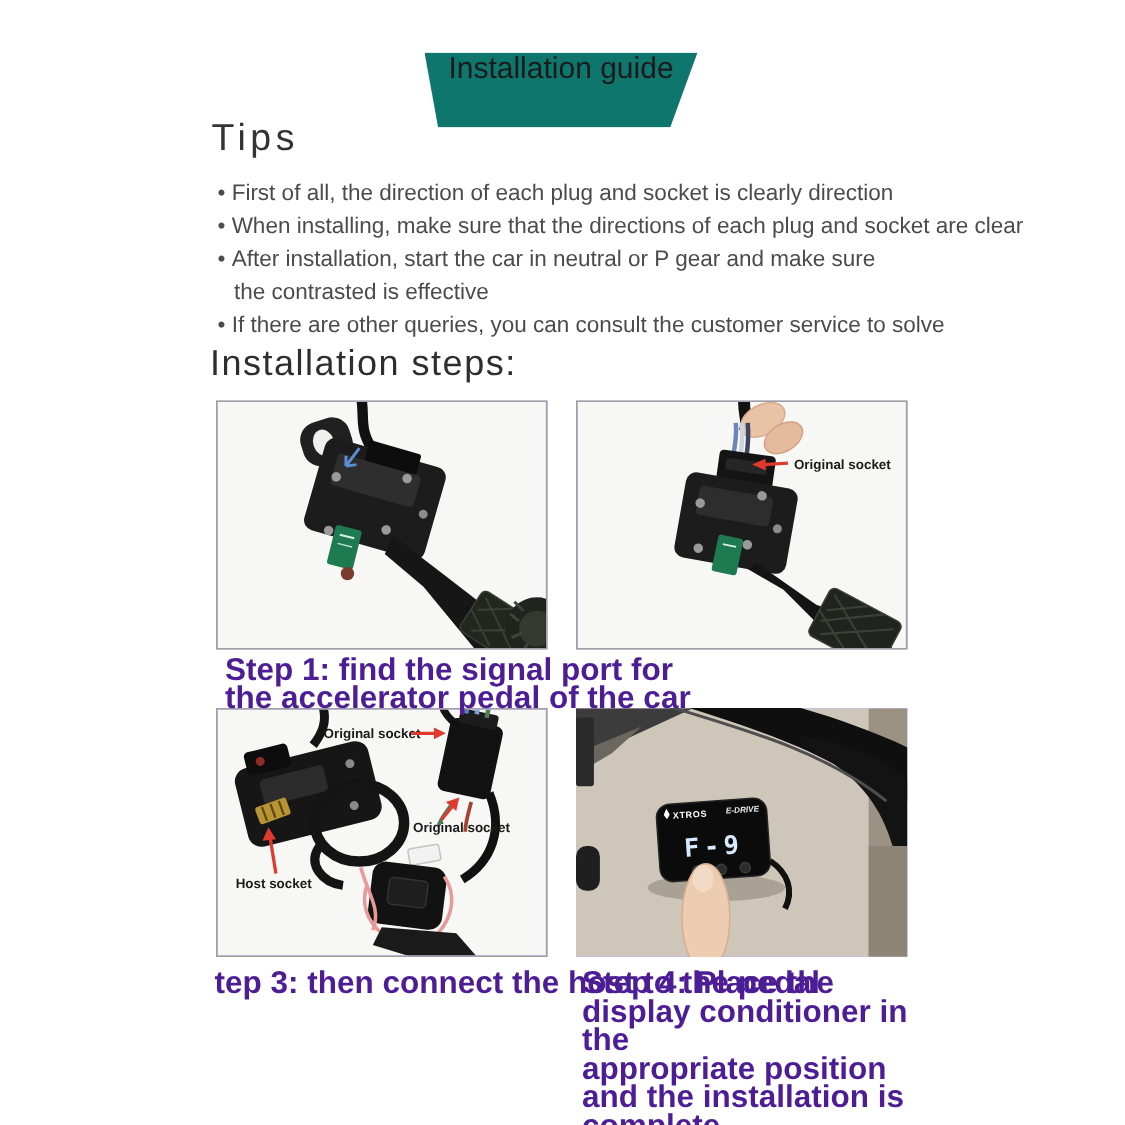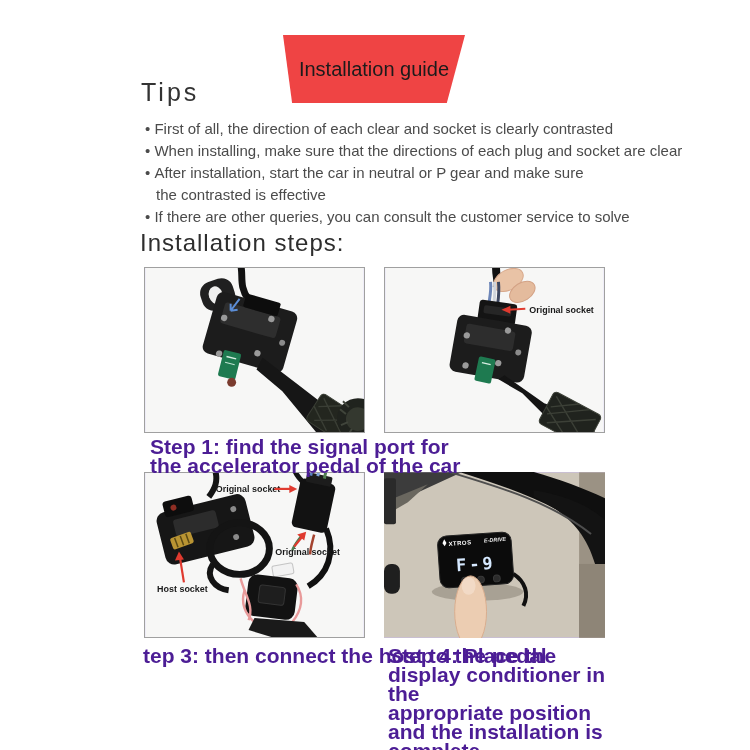--- a/index.html
+++ b/index.html
@@ -2,24 +2,24 @@
 <html><head>
 <meta charset="utf-8">
 <style>
   html,body { margin:0; padding:0; background:#ffffff; }
   .page {
     position:relative; width:750px; height:750px; background:#ffffff;
     font-family:"Liberation Sans", sans-serif; overflow:hidden;
   }
   
   .banner {
-    position:absolute; left:283px; top:35px; width:182px; height:68px;
-    background:#ef4444;
+    position:absolute; left:283px; top:35px; width:182px; height:50px;
+    background:#0f766e;
     clip-path:polygon(0% 0%, 100% 0%, 90% 100%, 5% 100%);
-    display:flex; align-items:center; justify-content:center;
+    display:flex; align-items:flex-start; justify-content:center;
   }
   .banner span { font-size:20px; color:#1b1b1b; font-weight:400; }
   
   .tips-heading {
     position:absolute; left:141px; top:78px; margin:0;
     font-size:25px; font-weight:400; color:#333; letter-spacing:3px;
   }
   .steps-heading {
     position:absolute; left:140px; top:229px; margin:0;
     font-size:24px; font-weight:400; color:#2e2e2e; letter-spacing:1px;
@@ -51,21 +51,21 @@
 
 <div class="page">
 
   <div class="banner">
     <span>Installation guide</span>
   </div>
 
   <h1 class="tips-heading">Tips</h1>
 
   <div class="tips">
-    <div class="tip b">First of all, the direction of each clear and socket is clearly contrasted</div>
+    <div class="tip b">First of all, the direction of each plug and socket is clearly direction</div>
     <div class="tip b">When installing, make sure that the directions of each plug and socket are clear</div>
     <div class="tip b">After installation, start the car in neutral or P gear and make sure</div>
     <div class="tip cont">the contrasted is effective</div>
     <div class="tip b">If there are other queries, you can consult the customer service to solve</div>
   </div>
 
   <h2 class="steps-heading">Installation steps:</h2>
 
   <div class="box box1">
     <svg viewBox="0 0 220 165">

